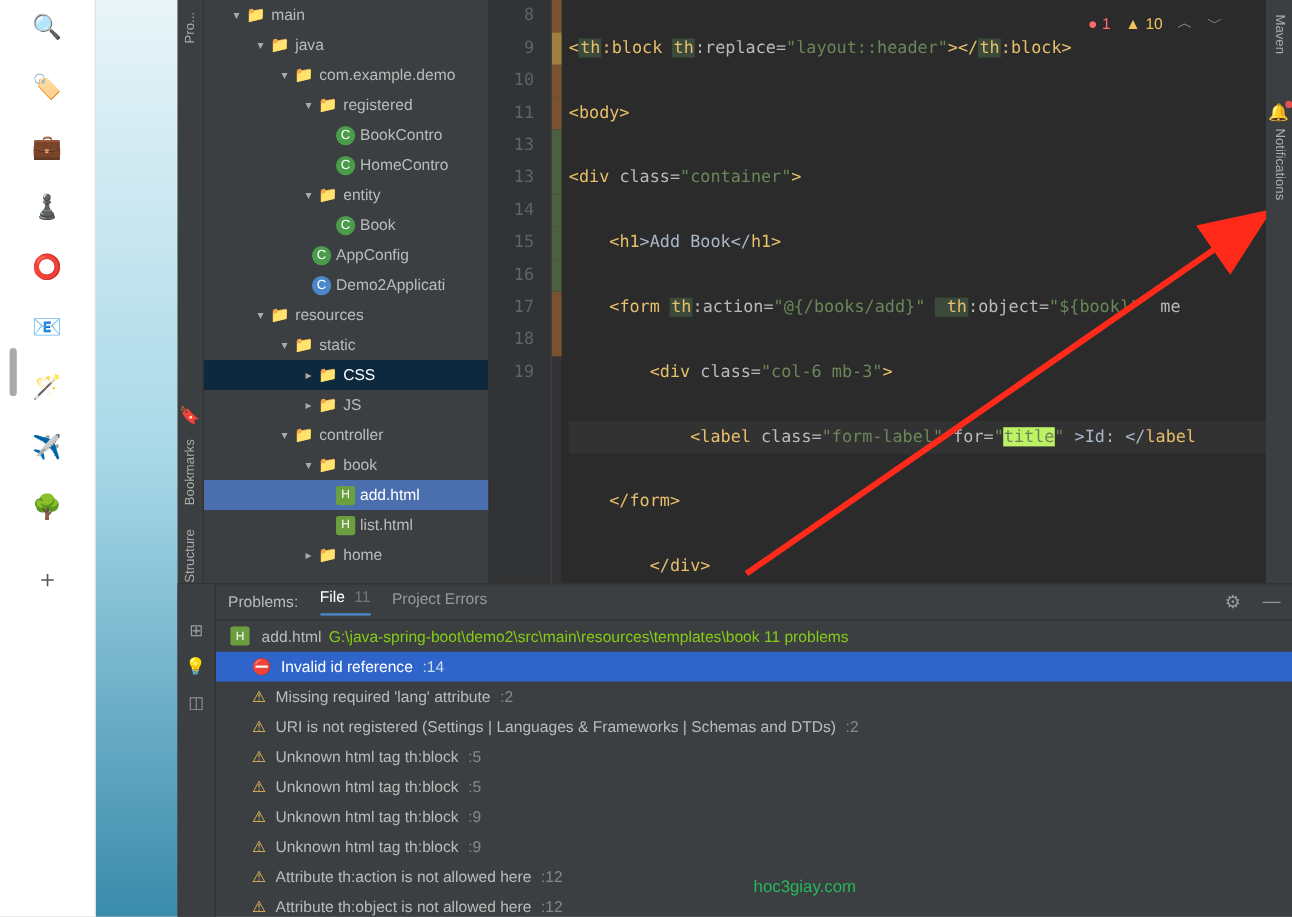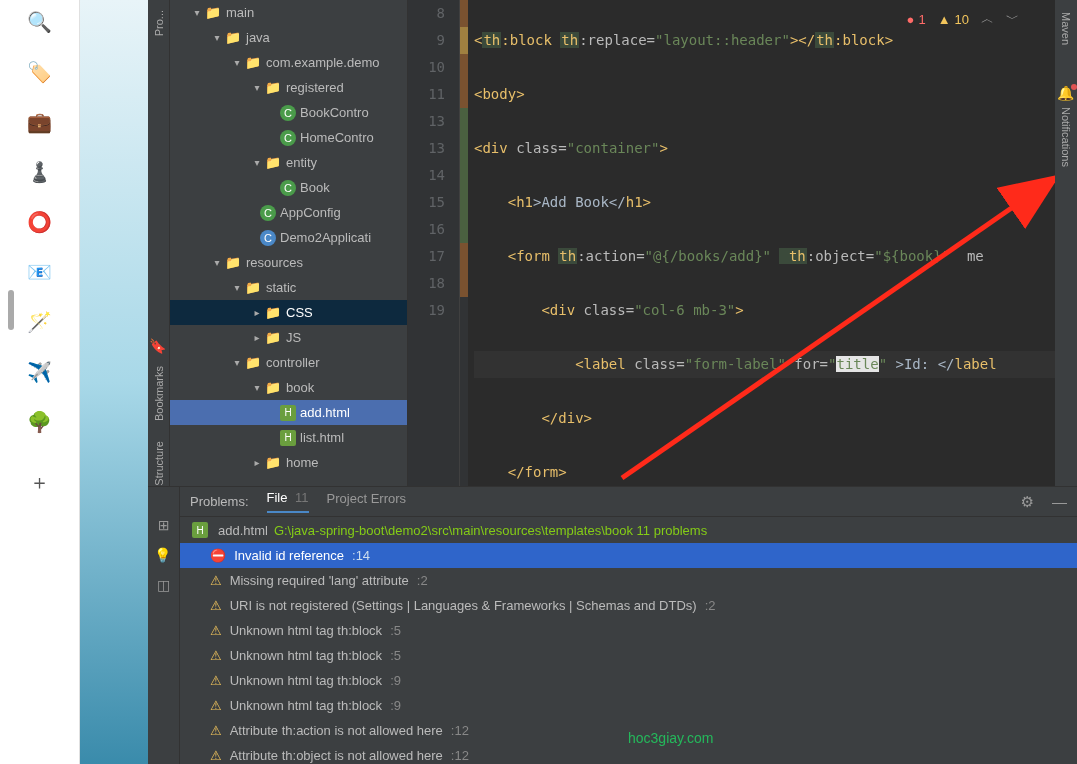--- a/index.html
+++ b/index.html
@@ -38,21 +38,21 @@
 .gutter div { height: 27px; }
 .rainbow { width: 8px; background: #313335; }
 .rainbow div { height: 27px; width: 8px; }
 .code { flex: 1; padding-left: 6px; white-space: pre; color: #a9b7c6; overflow: hidden; }
 .code .row { height: 27px; }
 .t-tag { color: #e8bf6a; }
 .t-attr { color: #bababa; }
 .t-str { color: #6a8759; }
 .t-th { background: #3b4a3b; color: #e8bf6a; padding: 0 1px; }
 .t-txt { color: #a9b7c6; }
-.hl-err { background: #e5e5e5; }
+.hl-err { background: #bef264; }
 .caret-line { background: #323232; }
 
 .status-tr { position: absolute; right: 36px; top: 10px; display: flex; gap: 12px; align-items: center; font-family: sans-serif; font-size: 13px; }
 .status-tr .err { color: #ff6b68; display: flex; align-items: center; gap: 4px; }
 .status-tr .warn { color: #f2c55c; display: flex; align-items: center; gap: 4px; }
 .status-tr .chevud { color: #999; }
 
 .rightrail { width: 22px; background: #3c3f41; display: flex; flex-direction: column; align-items: center; padding-top: 6px; }
 .rightrail .vlabel { writing-mode: vertical-rl; font-size: 11px; color: #aaa; margin-top: 6px; cursor: pointer; }
 .rightrail .bell { margin-top: 40px; font-size: 14px; color: #aaa; position: relative; }
@@ -234,22 +234,22 @@
             <div></div>
         </div>
         <div class="code">
 <div class="row"><span class="t-tag">&lt;</span><span class="t-th">th</span><span class="t-tag">:block</span><span> </span><span class="t-th">th</span><span class="t-attr">:replace=</span><span class="t-str">"layout::header"</span><span class="t-tag">&gt;&lt;/</span><span class="t-th">th</span><span class="t-tag">:block</span><span class="t-tag">&gt;</span></div>
 <div class="row"><span class="t-tag">&lt;body&gt;</span></div>
 <div class="row"><span class="t-tag">&lt;</span><span class="t-tag">div </span><span class="t-attr">class=</span><span class="t-str">"container"</span><span class="t-tag">&gt;</span></div>
 <div class="row"><span class="t-tag">    &lt;</span><span class="t-tag">h1</span><span class="t-txt">&gt;Add Book&lt;/</span><span class="t-tag">h1</span><span class="t-tag">&gt;</span></div>
 <div class="row"><span class="t-tag">    &lt;</span><span class="t-tag">form </span><span class="t-th">th</span><span class="t-attr">:action=</span><span class="t-str">"@{/books/add}" </span><span class="t-th"> th</span><span class="t-attr">:object=</span><span class="t-str">"${book}"</span><span class="t-attr">  me</span></div>
 <div class="row"><span class="t-tag">        &lt;</span><span class="t-tag">div </span><span class="t-attr">class=</span><span class="t-str">"col-6 mb-3"</span><span class="t-tag">&gt;</span></div>
 <div class="row caret-line"><span class="t-tag">            &lt;</span><span class="t-tag">label </span><span class="t-attr">class=</span><span class="t-str">"form-label" </span><span class="t-attr">for=</span><span class="t-str">"</span><span class="t-str hl-err">title</span><span class="t-str">"</span><span class="t-txt"> &gt;Id: &lt;/</span><span class="t-tag">label</span></div>
+<div class="row"><span class="t-tag">    &lt;/</span><span class="t-tag">form</span><span class="t-tag">&gt;</span></div>
 <div class="row"><span class="t-tag">        &lt;/</span><span class="t-tag">div</span><span class="t-tag">&gt;</span></div>
-<div class="row"><span class="t-tag">    &lt;/</span><span class="t-tag">form</span><span class="t-tag">&gt;</span></div>
 
 
 
         </div>
       </div>
 
       <div class="status-tr">
         <span class="err">
             <span>●</span>
             <span>1</span>

